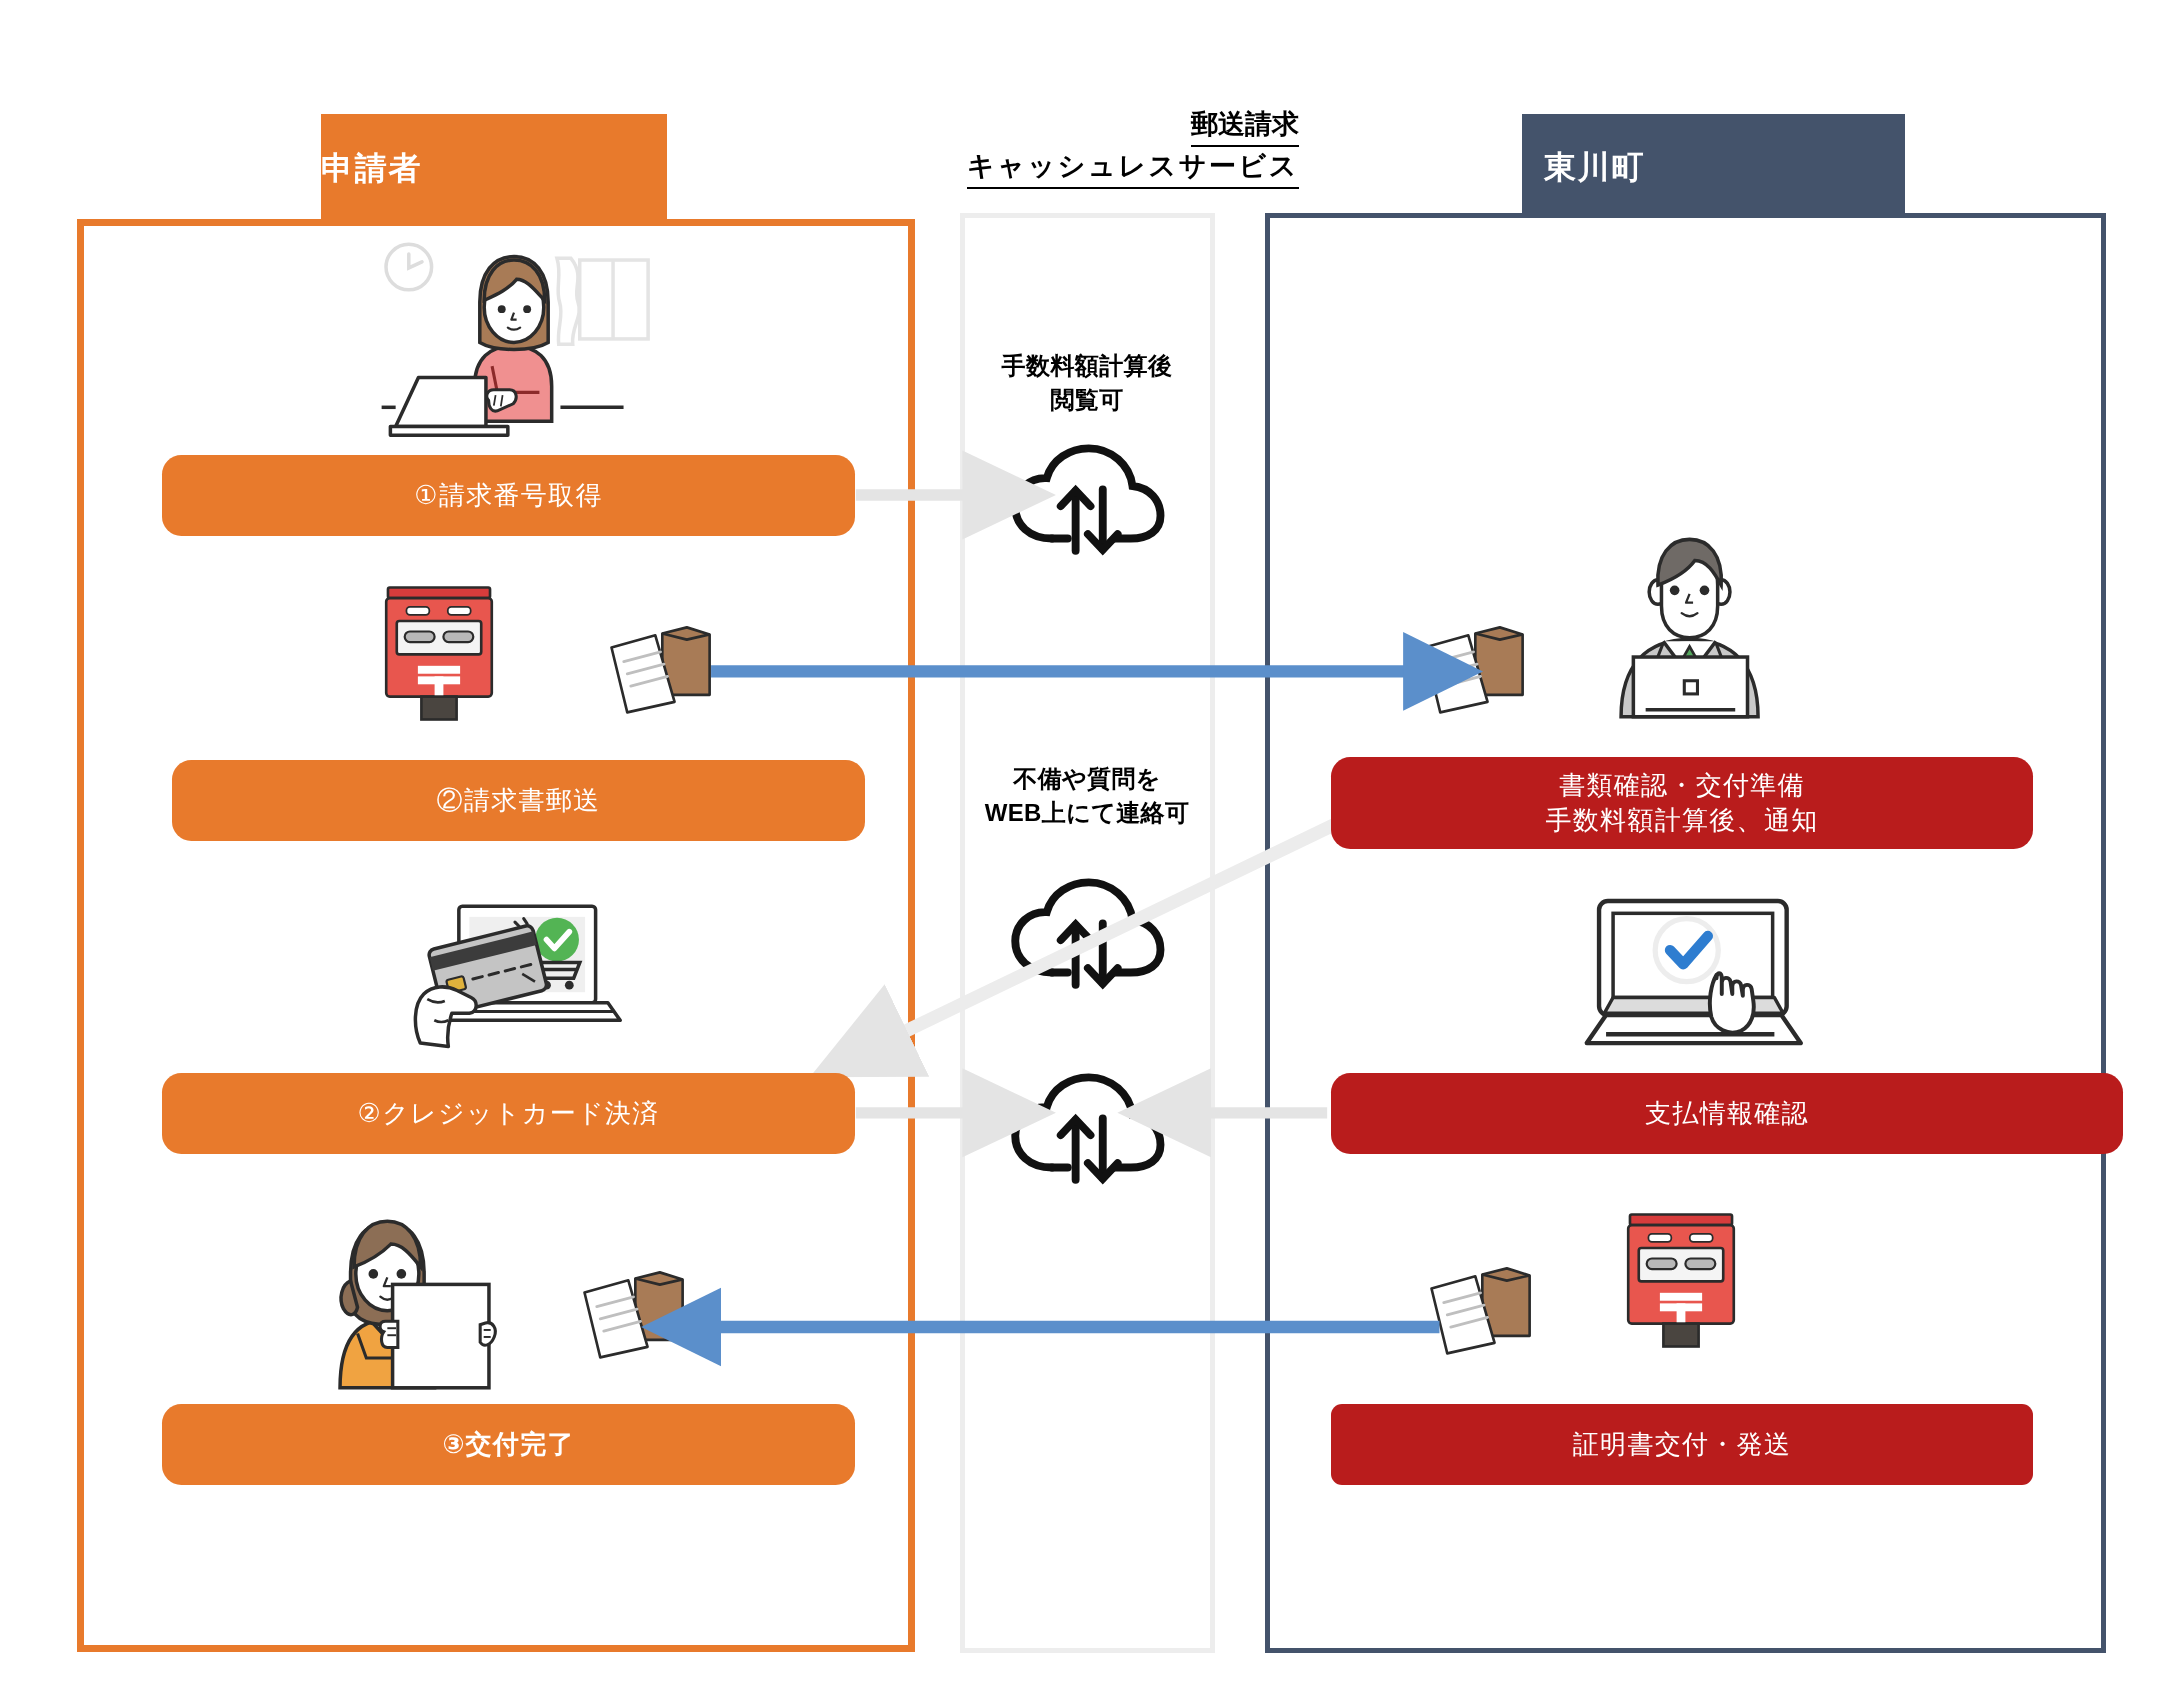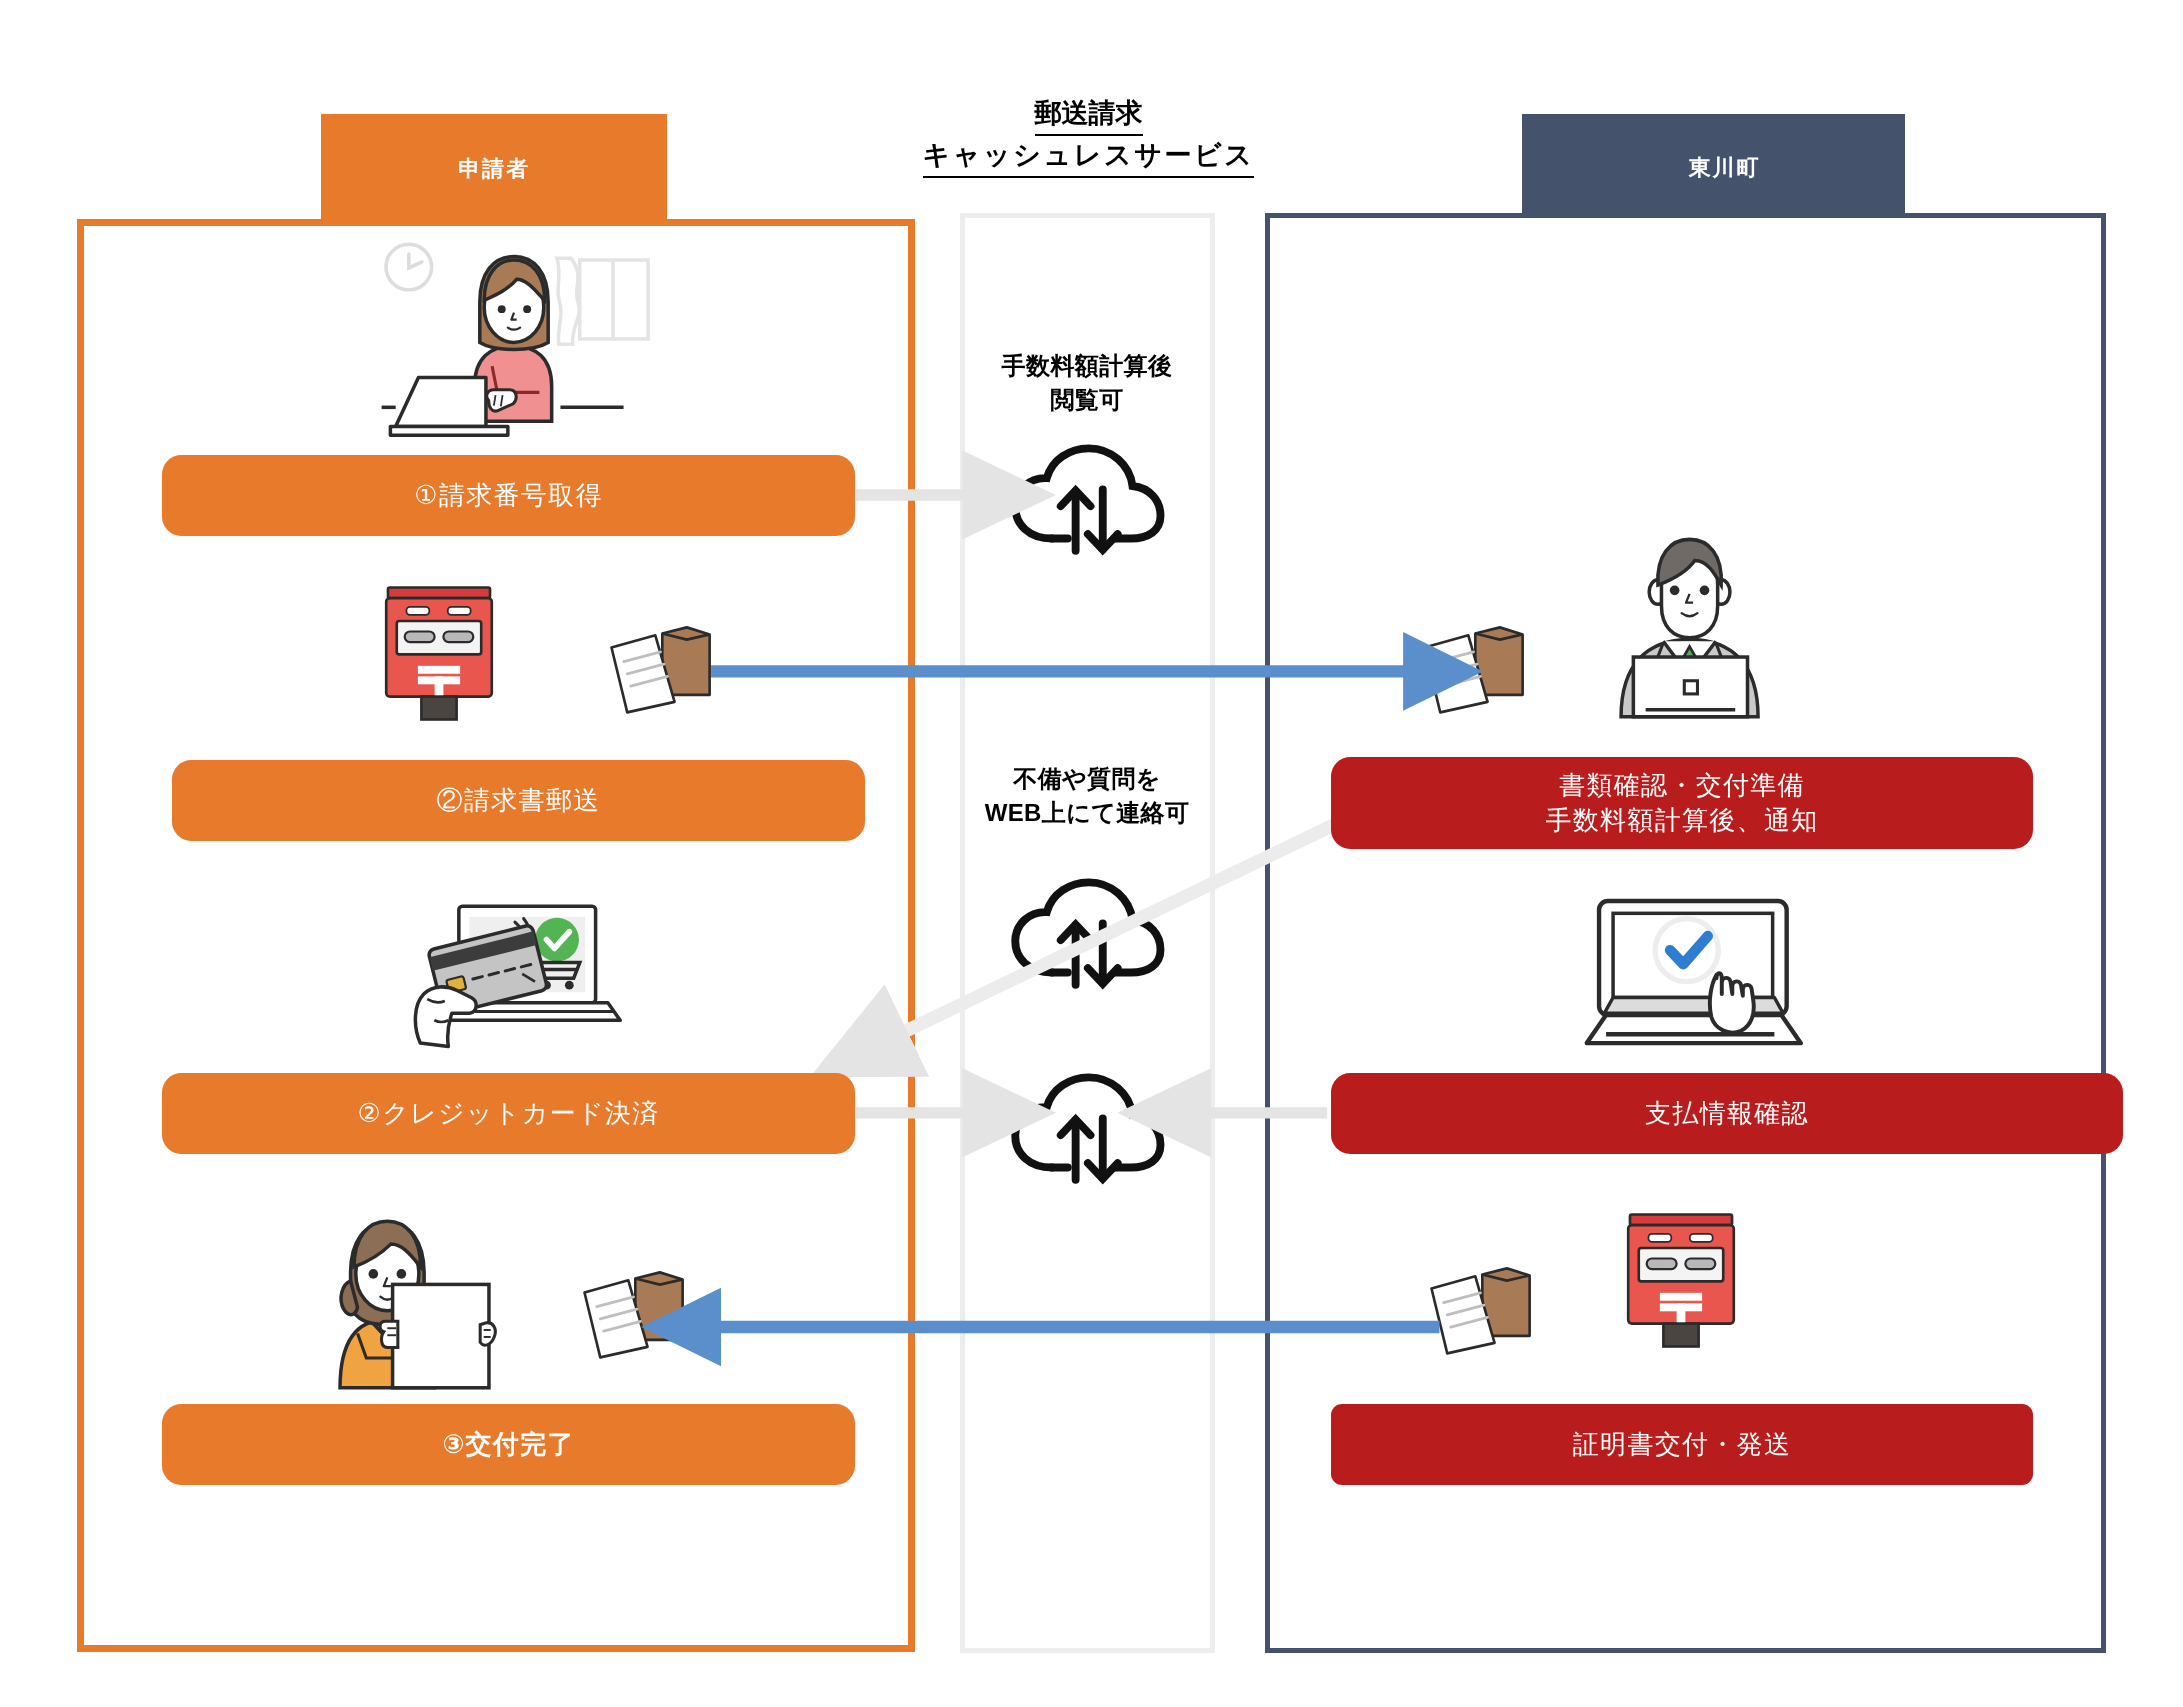--- a/index.html
+++ b/index.html
@@ -22,40 +22,40 @@
     border: 5.3px solid #EDEDED;
   }
   #town-frame {
     left: 1265px; top: 213px; width: 841px; height: 1440px;
     border: 5.3px solid #44536B;
   }
 
   
   .col-header {
     position: absolute;
-    display: flex; align-items: center; justify-content: center;
+    display: flex; align-items: center; justify-content: flex-start;
     color: #ffffff;
-    font-size: 22px;
+    font-size: 32px;
     font-weight: 700;
     letter-spacing: 1.8px;
   }
   #applicant-header {
     left: 321px; top: 114px; width: 346px; height: 110px;
     background: #E87A2C;
   }
   #town-header {
     left: 1522px; top: 114px; width: 383px; height: 107px;
     background: #44536B;
     padding-left: 22px;
   }
 
   
   #center-title {
-    position: absolute; left: 878px; top: 94px; width: 421px;
-    text-align: center;
+    position: absolute; left: 878px; top: 105px; width: 421px;
+    text-align: right;
     color: #000000;
     font-weight: 700;
     font-size: 27px;
     line-height: 1.42;
   }
   #center-title .tline { display: inline-block; border-bottom: 2.6px solid #000; padding-bottom: 1.8px; }
   #center-title .tline.spaced { letter-spacing: 2.6px; }
 
   
   .pill {

